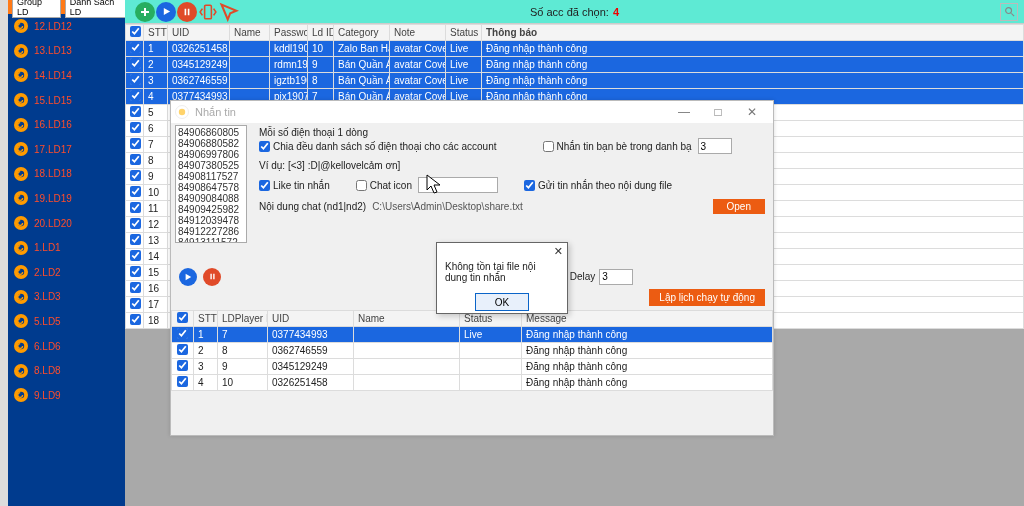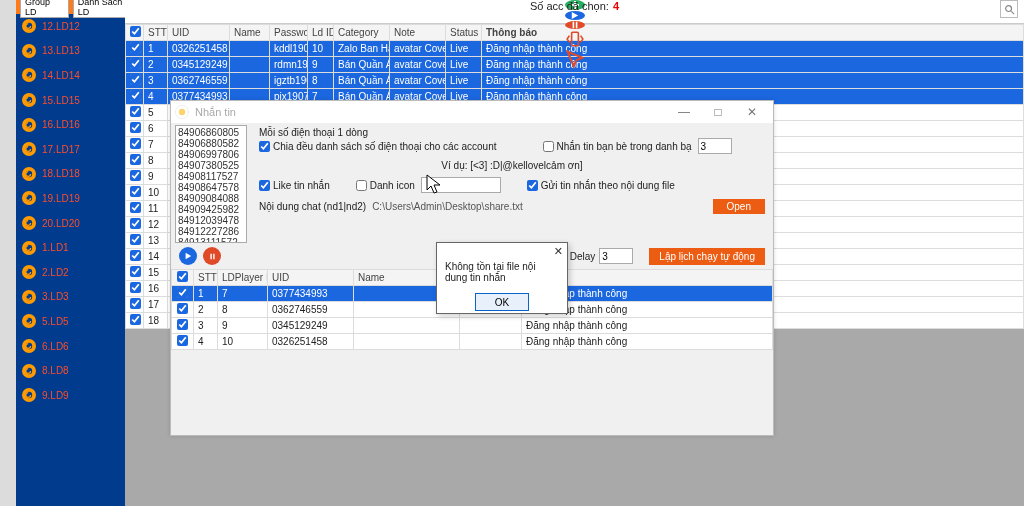--- a/index.html
+++ b/index.html
@@ -1,29 +1,29 @@
 <!DOCTYPE html>
 <html><head>
 <meta charset="utf-8">
 <style>
 * { box-sizing:border-box; font-family:"Segoe UI",Tahoma,sans-serif; }
 body { margin:0; width:1024px; height:506px; overflow:hidden; background:#dcdcdc; font-size:11px; color:#222; position:relative; }
 
 
-#leftbar { position:absolute; left:16px; top:0; width:125px; height:506px; background:#003b8e; }
+#leftbar { position:absolute; left:8px; top:0; width:125px; height:506px; background:#003b8e; }
 #leftbar .topband { height:14px; background:#ff7a18; display:flex; align-items:center; padding-left:4px; font-size:10px; color:#000; gap:4px; }
 #leftbar .topband span { background:#fff; border:1px solid #aaa; padding:0 4px; font-size:9px; }
 #leftbar .items { display:flex; flex-direction:column; }
 .ld-item { height:24.6px; display:flex; align-items:center; padding-left:6px; color:#ff4d2a; font-size:10px; gap:6px; cursor:pointer; }
 .ld-item .ic { width:14px; height:14px; border-radius:50%; background:#ff9b00; display:flex; align-items:center; justify-content:center; }
 .ld-item .ic svg { width:8px; height:8px; }
 
 
 #main { position:absolute; left:125px; top:0; right:0; height:506px; background:#a9a9a9; }
-#toolbar { height:24px; background:#ffffff; display:flex; align-items:center; padding:0 10px; gap:1px; border-bottom:1px solid #ccc; position:relative;flex-direction:column; }
+#toolbar { height:24px; background:#5eead4; display:flex; align-items:center; padding:0 10px; gap:1px; border-bottom:1px solid #ccc; position:relative; }
 .round { width:20px; height:20px; border-radius:50%; display:flex; align-items:center; justify-content:center; color:#fff; cursor:pointer; }
 .round.green { background:#27ae60; }
 .round.blue { background:#1b67e0; }
 .round.red { background:#e04a29; }
 .ghost { width:20px; height:20px; display:flex; align-items:center; justify-content:center; color:#e04a29; cursor:pointer; }
 #toolbar .center { position:absolute; left:50%; transform:translateX(-50%); font-size:11px; }
 #toolbar .center b { color:#e00; font-weight:bold; margin-left:4px; }
 #toolbar .search { position:absolute; right:6px; width:18px; height:18px; border:1px solid #bbb; display:flex; align-items:center; justify-content:center; color:#888; cursor:pointer; }
 
 .table { background:#fff; width:100%; border-collapse:collapse; table-layout:fixed; }
@@ -48,21 +48,21 @@
 #dialog .titlebar .winbtns { margin-left:auto; display:flex; }
 #dialog .titlebar .winbtns span { width:34px; height:22px; display:flex; align-items:center; justify-content:center; color:#777; cursor:pointer; font-size:12px; }
 #dlgbody { display:flex; height:120px; }
 #phonebox { width:72px; height:118px; background:#fff; border:1px solid #aaa; margin:2px 4px; font-size:10px; line-height:11px; padding:1px 2px; overflow:hidden; color:#333; }
 #dlgright { flex:1; padding:4px 8px; font-size:10px; color:#222; }
 #dlgright .row { display:flex; align-items:center; gap:6px; margin-bottom:6px; }
 #dlgright .row label { display:flex; align-items:center; gap:3px; font-size:10px; }
 #dlgright input[type=text]{ height:16px; border:1px solid #aaa; font-size:10px; padding:0 3px; }
 #dlgright .lbl { font-size:10px; color:#222; }
 .btn-orange { background:#ec5c12; color:#fff; border:none; padding:2px 14px; font-size:10px; cursor:pointer; }
-.btn-orange2 { background:#ec5c12; color:#fff; border:none; padding:3px 10px; font-size:10px; cursor:pointer; }
+.btn-orange2 { background:#ec5c12; color:#fff; border:none; padding:3px 10px; font-size:10px; cursor:pointer;margin-top:42px; }
 .num { width:34px; height:16px; border:1px solid #aaa; font-size:10px; }
 
 #dlgtoolbar { display:flex; align-items:center; gap:6px; padding:4px 8px; }
 #dlgtoolbar .delay { margin-left:auto; margin-right:10px; font-size:10px; display:flex; align-items:center; gap:4px; }
 #dlgtoolbar .round { width:18px; height:18px; }
 
 #table2 { width:100%; }
 #table2 th:nth-child(1){width:22px;} #table2 th:nth-child(2){width:24px;}
 #table2 th:nth-child(3){width:50px;} #table2 th:nth-child(4){width:86px;}
 #table2 th:nth-child(5){width:106px;} #table2 th:nth-child(6){width:62px;}
@@ -542,31 +542,31 @@
         <label>
             <input type="checkbox" checked="" style="">
             <span>Chia đều danh sách số điện thoại cho các account</span>
           </label>
         <label style="margin-left:40px">
             <input type="checkbox" style="">
             <span>Nhắn tin bạn bè trong danh bạ</span>
           </label>
         <input type="number" class="num" value="3" style="">
       </div>
-      <div class="row" style="justify-content:center;">
+      <div class="row" style="">
         <span class="lbl">Ví dụ: [&lt;3] :D|@kellovelcảm ơn]</span>
       </div>
       <div class="row">
         <label>
             <input type="checkbox" checked="" style="">
             <span>Like tin nhắn</span>
           </label>
         <label style="margin-left:20px">
             <input type="checkbox" style="">
-            <span>Danh icon</span>
+            <span>Chat icon</span>
           </label>
         <input type="text" style="width: 80px;">
         <label style="margin-left:20px">
             <input type="checkbox" checked="" style="">
             <span>Gửi tin nhắn theo nội dung file</span>
           </label>
       </div>
       <div class="row">
         <span class="lbl">Nội dung chat (nd1|nd2)</span>
         <span class="lbl" style="color:#555">C:\Users\Admin\Desktop\share.txt</span>

